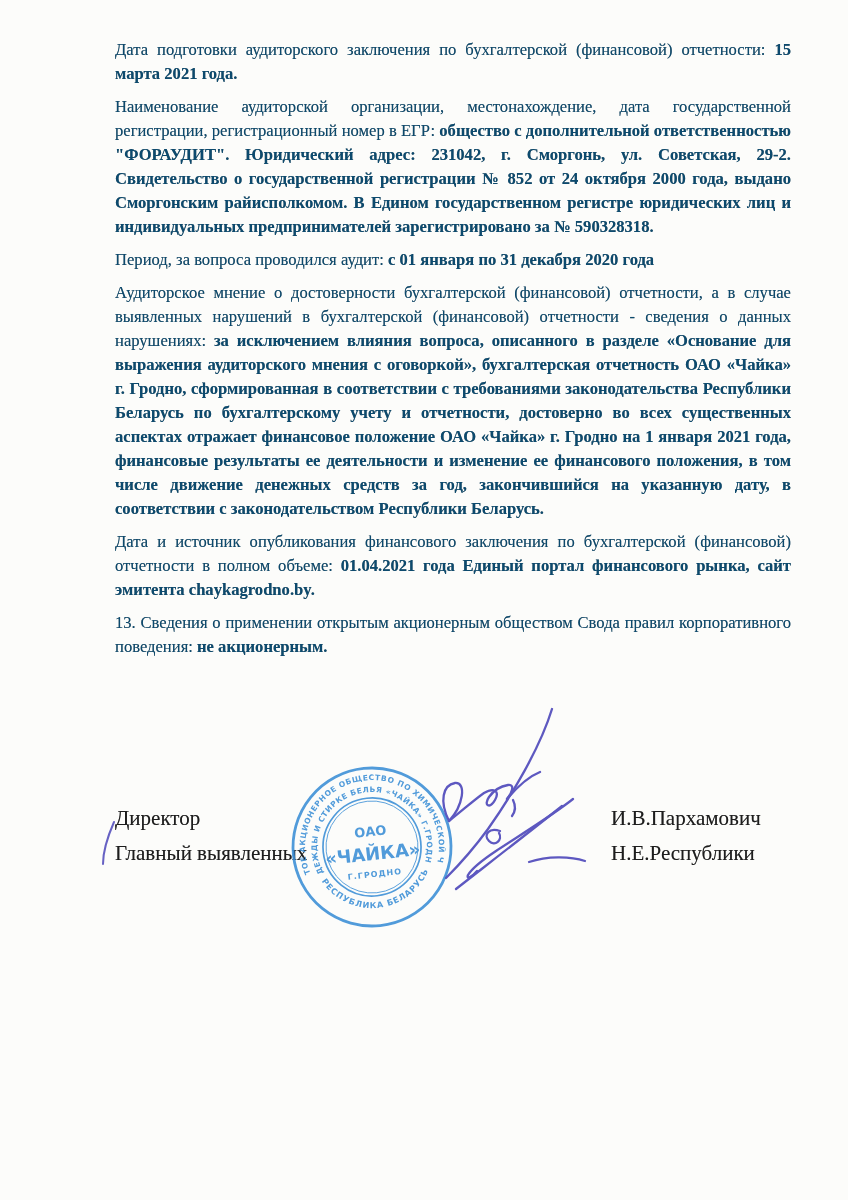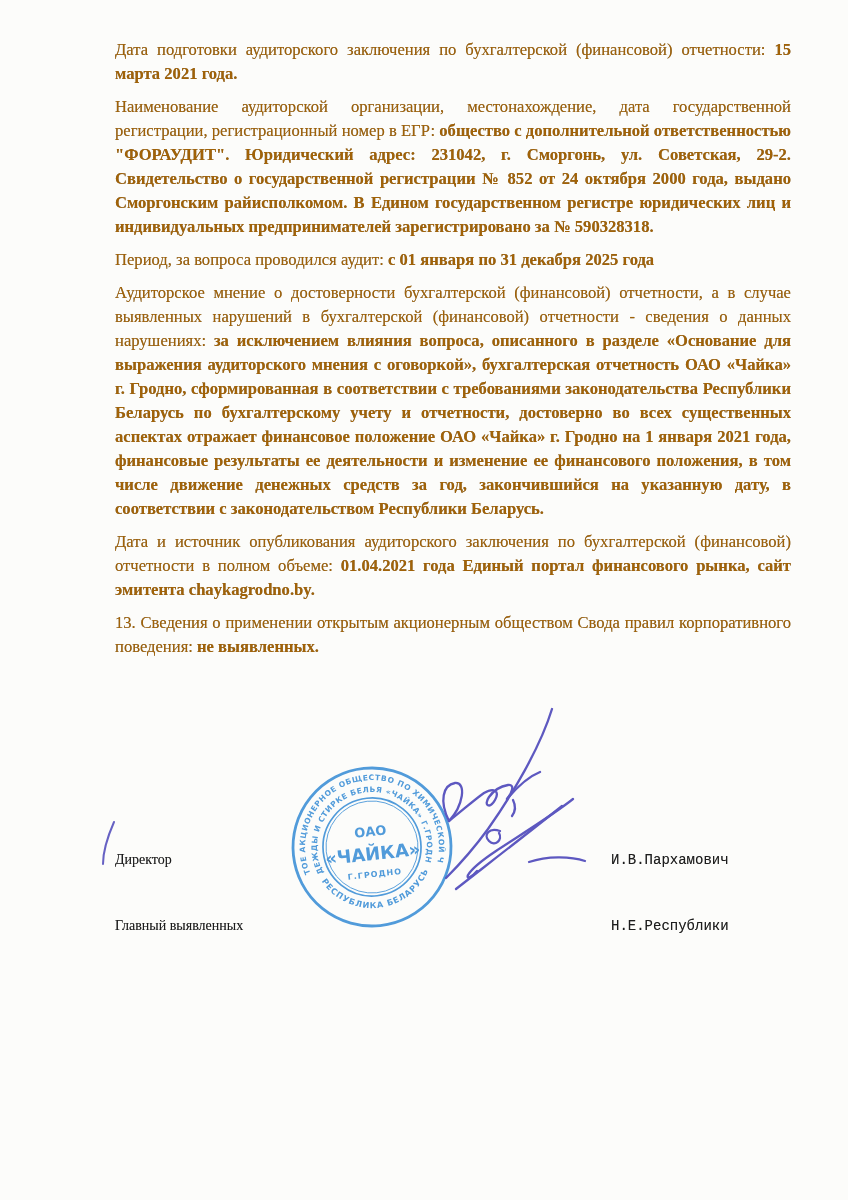--- a/index.html
+++ b/index.html
@@ -17,58 +17,57 @@
     position:absolute;
     left:115px;top:38px;
     width:676px;
   }
   .para{
     margin:0 0 9px 0;
     font-size:16.6px;
     line-height:24px;
     text-align:justify;
     text-justify:inter-word;
-    color:#a16207;
+    color:#0c4a6e;
     text-shadow:0 0 .4px rgba(20,20,20,.45);
   }
   .para b{font-weight:700;}
   .sig-block{
     position:absolute;
     left:115px;top:806px;
     width:676px;
   }
   .sig-row{
     display:flex;
     align-items:center;
     margin-bottom:11px;
-    font-size:14px;
+    font-size:21px;
     line-height:24px;
     text-shadow:0 0 .4px rgba(20,20,20,.45);
-    margin-top:42px;
   }
   .sig-title{flex:0 0 auto;}
-  .sig-name{margin-left:auto;width:180px;text-align:left;font-family:Liberation Mono, monospace;}
+  .sig-name{margin-left:auto;width:180px;text-align:left;}
   .overlay{
     position:absolute;left:0;top:0;width:848px;height:1200px;
     pointer-events:none;
   }
   .stamp-text{font-family:"DejaVu Sans", sans-serif;font-weight:700;}
 </style>
 </head>
 <body>
 
 <div class="page">
 
   <div class="doc-body" id="doc-body">
       <p class="para"><span>Дата подготовки аудиторского заключения по бухгалтерской (финансовой) отчетности: </span><b>15 марта 2021 года.</b></p>
       <p class="para"><span>Наименование аудиторской организации, местонахождение, дата государственной регистрации, регистрационный номер в ЕГР: </span><b>общество с дополнительной ответственностью "ФОРАУДИТ". Юридический адрес: 231042, г. Сморгонь, ул. Советская, 29-2. Свидетельство о государственной регистрации № 852 от 24 октября 2000 года, выдано Сморгонским райисполкомом. В Едином государственном регистре юридических лиц и индивидуальных предпринимателей зарегистрировано за № 590328318.</b></p>
-      <p class="para"><span>Период, за вопроса проводился аудит: </span><b>с 01 января по 31 декабря 2025 года</b></p>
+      <p class="para"><span>Период, за вопроса проводился аудит: </span><b>с 01 января по 31 декабря 2020 года</b></p>
       <p class="para"><span>Аудиторское мнение о достоверности бухгалтерской (финансовой) отчетности, а в случае выявленных нарушений в бухгалтерской (финансовой) отчетности - сведения о данных нарушениях: </span><b>за исключением влияния вопроса, описанного в разделе «Основание для выражения аудиторского мнения с оговоркой», бухгалтерская отчетность ОАО «Чайка» г. Гродно, сформированная в соответствии с требованиями законодательства Республики Беларусь по бухгалтерскому учету и отчетности, достоверно во всех существенных аспектах отражает финансовое положение ОАО «Чайка» г. Гродно на 1 января 2021 года, финансовые результаты ее деятельности и изменение ее финансового положения, в том числе движение денежных средств за год, закончившийся на указанную дату, в соответствии с законодательством Республики Беларусь.</b></p>
-      <p class="para"><span>Дата и источник опубликования аудиторского заключения по бухгалтерской (финансовой) отчетности в полном объеме: </span><b>01.04.2021 года Единый портал финансового рынка, сайт эмитента chaykagrodno.by.</b></p>
-      <p class="para"><span>13. Сведения о применении открытым акционерным обществом Свода правил корпоративного поведения: </span><b>не выявленных.</b></p>
+      <p class="para"><span>Дата и источник опубликования финансового заключения по бухгалтерской (финансовой) отчетности в полном объеме: </span><b>01.04.2021 года Единый портал финансового рынка, сайт эмитента chaykagrodno.by.</b></p>
+      <p class="para"><span>13. Сведения о применении открытым акционерным обществом Свода правил корпоративного поведения: </span><b>не акционерным.</b></p>
     </div>
 
   <div class="sig-block">
     <div class="sig-row">
       <span class="sig-title">Директор</span>
       <span class="sig-name">И.В.Пархамович</span>
     </div>
     <div class="sig-row">
       <span class="sig-title">Главный выявленных</span>
       <span class="sig-name">Н.Е.Республики</span>

